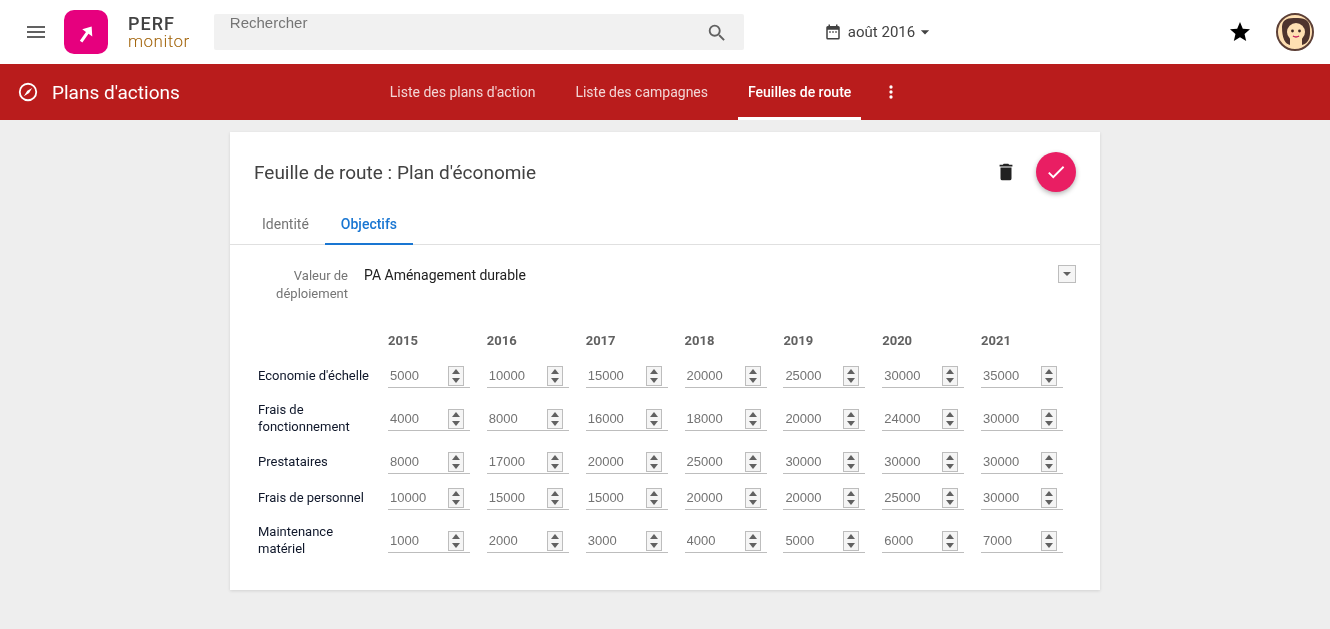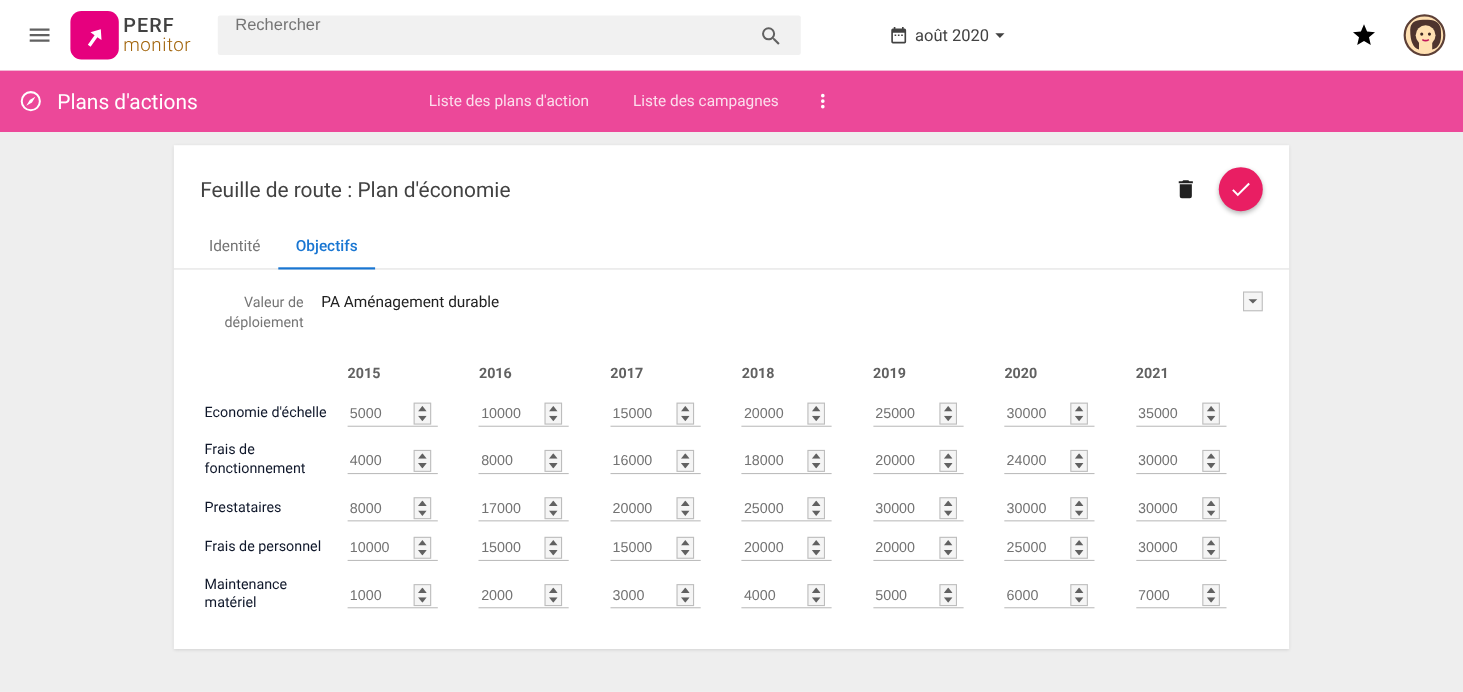--- a/index.html
+++ b/index.html
@@ -4,46 +4,46 @@
 <style>
   * { box-sizing: border-box; margin: 0; padding: 0; }
   body { font-family: "Roboto", "Helvetica Neue", Arial, sans-serif; background: #eeeeee; width: 1330px; height: 629px; overflow: hidden; color: #212121; }
   
   
   .topbar { height: 64px; background: #fff; display: flex; align-items: center; padding: 0 16px; position: relative; }
   .menu-btn { width: 40px; height: 40px; display: flex; align-items: center; justify-content: center; cursor: pointer; color: #616161; }
   .logo { display: flex; align-items: center; margin-left: 8px; margin-right: 24px; }
   .logo-mark { width: 44px; height: 44px; background: #e6007e; border-radius: 10px; display: flex; align-items: center; justify-content: center; }
   .logo-mark svg { fill: #fff; }
-  .logo-text { margin-left: 4px; line-height: 1; }
+  .logo-text { margin-left: 20px; line-height: 1; }
   .logo-text .t1 { font-size: 18px; font-weight: 500; color: #424242; letter-spacing: 1px; }
   .logo-text .t2 { font-size: 17px; font-weight: 300; color: #a16207; letter-spacing: 0.5px; }
   .searchbox { flex: 0 0 530px; height: 36px; background: #f1f1f1; border-radius: 2px; display: flex; align-items: flex-start; padding: 0 8px 0 16px; }
   .searchbox input { flex: 1; border: none; background: transparent; font-size: 15px; color: #757575; outline: none; }
   .search-icon { color: #616161; padding: 8px; cursor: pointer; }
   .date-picker { margin-left: 80px; display: flex; align-items: center; color: #424242; font-size: 15px; cursor: pointer; }
   .date-picker svg { margin-right: 6px; }
   .spacer { flex: 1; }
   .star-btn { width: 40px; height: 40px; display: flex; align-items: center; justify-content: center; cursor: pointer; color: #000; }
   .avatar { width: 38px; height: 38px; border-radius: 50%; margin-left: 16px; cursor: pointer; border: 2px solid #5d4037; background: #ffe0b2; position: relative; overflow: hidden; }
   .avatar svg { position: absolute; top: 0; left: 0; }
 
   
-  .navbar { height: 56px; background: #ec4899; display: flex; align-items: center; padding: 0 16px; color: #fff; }
+  .navbar { height: 56px; background: #b91c1c; display: flex; align-items: center; padding: 0 16px; color: #fff; }
   .nav-left { display: flex; align-items: center; }
   .nav-icon { width: 24px; height: 24px; display: flex; align-items: center; justify-content: center; margin-right: 12px; }
   .nav-title { font-size: 19px; font-weight: 400; }
   .nav-tabs { display: flex; align-items: stretch; height: 56px; margin-left: 190px; }
   .nav-tab { display: flex; align-items: center; padding: 0 20px; font-size: 14px; color: rgba(255,255,255,0.82); cursor: pointer; position: relative; }
   .nav-tab.active { color: #fff; font-weight: 500; }
   .nav-tab.active::after { content: ""; position: absolute; left: 10px; right: 10px; bottom: 0; height: 3px; background: #fff; }
   .more-btn { width: 40px; height: 56px; display: flex; align-items: center; justify-content: center; cursor: pointer; color: #fff; }
 
   
-  .card { background: #fff; margin: 12px auto 0; width: 1014px; box-shadow: 0 1px 3px rgba(0,0,0,0.12); }
+  .card { background: #fff; margin: 12px auto 0; width: 870px; box-shadow: 0 1px 3px rgba(0,0,0,0.12); }
   .card-header { display: flex; align-items: center; padding: 20px 24px 12px; }
   .card-title { font-size: 19px; color: #424242; font-weight: 400; flex: 1; }
   .icon-btn { width: 36px; height: 36px; display: flex; align-items: center; justify-content: center; cursor: pointer; color: #212121; margin-right: 12px; }
   .fab { width: 40px; height: 40px; border-radius: 50%; background: #e91e63; display: flex; align-items: center; justify-content: center; cursor: pointer; box-shadow: 0 2px 5px rgba(0,0,0,0.3); }
   .fab svg { fill: #fff; }
 
   
   .subtabs { display: flex; border-bottom: 1px solid #e0e0e0; padding: 0 16px; }
   .subtab { padding: 12px 16px; font-size: 14px; color: #757575; cursor: pointer; position: relative; }
   .subtab.active { color: #1976d2; font-weight: 500; }
@@ -95,21 +95,21 @@
     <span class="search-icon">
       <svg width="22" height="22" viewBox="0 0 24 24">
           <path fill="currentColor" d="M15.5 14h-.79l-.28-.27A6.471 6.471 0 0016 9.5 6.5 6.5 0 109.5 16c1.61 0 3.09-.59 4.23-1.57l.27.28v.79l5 4.99L20.49 19l-4.99-5zm-6 0C7.01 14 5 11.99 5 9.5S7.01 5 9.5 5 14 7.01 14 9.5 11.99 14 9.5 14z"></path>
         </svg>
     </span>
   </div>
   <div class="date-picker">
     <svg width="18" height="18" viewBox="0 0 24 24">
         <path fill="currentColor" d="M9 11H7v2h2v-2zm4 0h-2v2h2v-2zm4 0h-2v2h2v-2zM19 4h-1V2h-2v2H8V2H6v2H5a2 2 0 00-2 2v14a2 2 0 002 2h14a2 2 0 002-2V6a2 2 0 00-2-2zm0 16H5V9h14v11z"></path>
       </svg>
-    <span>août 2020</span>
+    <span>août 2016</span>
     <svg width="20" height="20" viewBox="0 0 24 24">
         <path fill="currentColor" d="M7 10l5 5 5-5z"></path>
       </svg>
   </div>
   <div class="spacer"></div>
   <div class="star-btn">
     <svg width="24" height="24" viewBox="0 0 24 24">
         <path fill="currentColor" d="M12 17.27L18.18 21l-1.64-7.03L22 9.24l-7.19-.61L12 2 9.19 8.63 2 9.24l5.46 4.73L5.82 21z"></path>
       </svg>
   </div>
@@ -132,20 +132,23 @@
         </svg>
     </span>
     <span class="nav-title">Plans d'actions</span>
   </div>
   <div class="nav-tabs">
     <div class="nav-tab">
         <span>Liste des plans d'action</span>
       </div>
     <div class="nav-tab">
         <span>Liste des campagnes</span>
+      </div>
+    <div class="nav-tab active">
+        <span>Feuilles de route</span>
       </div>
     <div class="more-btn">
       <svg width="20" height="20" viewBox="0 0 24 24">
           <path fill="currentColor" d="M12 8a2 2 0 100-4 2 2 0 000 4zm0 2a2 2 0 100 4 2 2 0 000-4zm0 6a2 2 0 100 4 2 2 0 000-4z"></path>
         </svg>
     </div>
   </div>
 </div>
 
 <div class="card">

